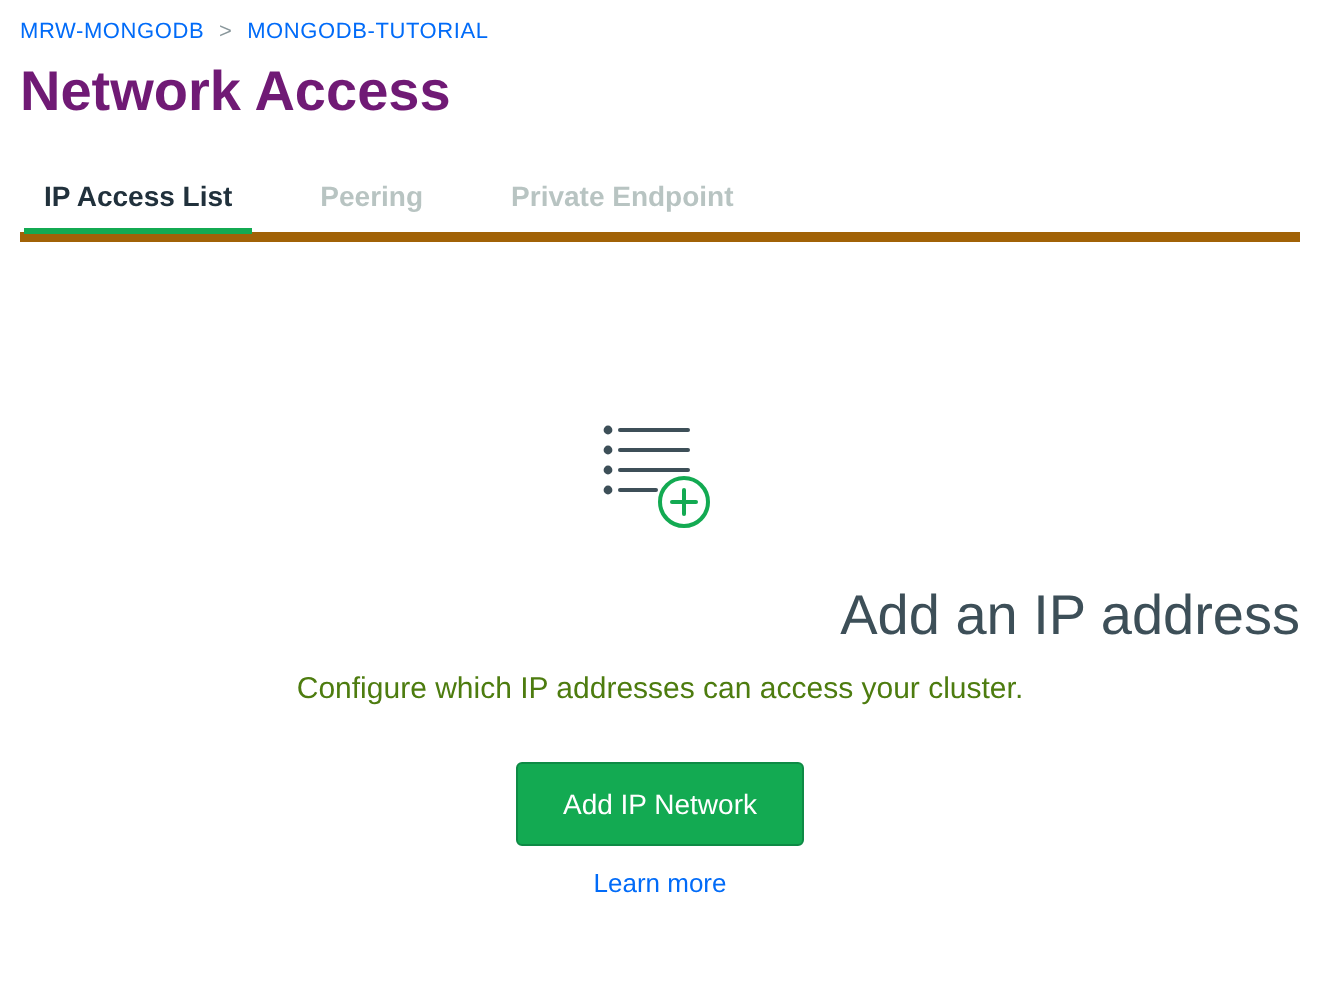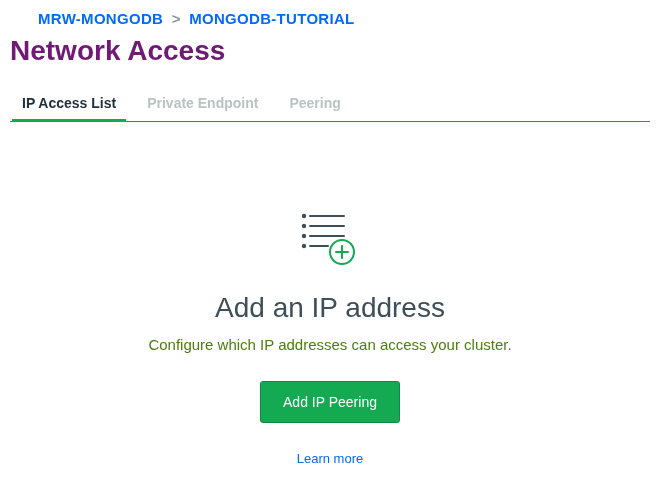--- a/index.html
+++ b/index.html
@@ -5,39 +5,38 @@
     * { margin: 0; padding: 0; box-sizing: border-box; }
     body {
       font-family: -apple-system, BlinkMacSystemFont, "Segoe UI", Helvetica, Arial, sans-serif;
       background: #fff;
       color: #3d4f58;
       width: 660px;
       height: 501px;
       padding: 10px 10px 0 10px;
     }
     .breadcrumb {
-      font-size: 15px;
-      font-weight: 700;
+      font-size: 11px;
+      font-weight: 400;
       letter-spacing: 0.3px;
       color: #116149;
       margin-bottom: 8px;
-      margin-left: 28px;
     }
     .breadcrumb a { color: #016BF8; text-decoration: none; }
     .breadcrumb .sep { color: #89979b; margin: 0 4px; }
     .page-title {
       font-size: 28px;
       font-weight: 600;
       color: #701a75;
       margin-bottom: 22px;
     }
     .tabs {
       display: flex;
-      border-bottom: 1px solid #a16207;
-      gap: 23px;
+      border-bottom: 5px solid #a16207;
+      gap: 36px;
       padding-left: 8px;
     }
     .tab {
       font-size: 14px;
       font-weight: 600;
       color: #b8c4c2;
       padding: 6px 4px 10px 4px;
       cursor: pointer;
       position: relative;
     }
@@ -52,61 +51,62 @@
     .empty-state {
       text-align: center;
       padding-top: 90px;
     }
     .empty-icon { display: inline-block; margin-bottom: 20px; }
     .empty-title {
       font-size: 28px;
       font-weight: 400;
       color: #3d4f58;
       margin-bottom: 12px;
+      text-align: right;
     }
     .empty-sub {
       font-size: 15px;
       color: #4d7c0f;
       margin-bottom: 28px;
     }
     .btn-primary {
       display: inline-block;
       background: #13aa52;
       border: 1px solid #0e8a45;
       color: #fff;
       font-size: 14px;
       font-weight: 500;
       padding: 12px 22px;
       border-radius: 3px;
       cursor: pointer;
     }
     .learn-more {
       display: block;
-      margin-top: 28px;
+      margin-top: 11px;
       font-size: 13px;
       color: #016BF8;
       text-decoration: none;
       cursor: pointer;
     }
   </style>
 </head>
 <body>
 
 <div class="breadcrumb">
   <a>MRW-MONGODB</a>
   <span class="sep">&gt;</span>
   <a>MONGODB-TUTORIAL</a>
 </div>
 
 <h1 class="page-title">Network Access</h1>
 
 <div class="tabs">
   <div class="tab active">IP Access List</div>
+  <div class="tab">Peering</div>
   <div class="tab">Private Endpoint</div>
-  <div class="tab">Peering</div>
 </div>
 
 <div class="empty-state">
   <span class="empty-icon">
     <svg width="64" height="56" viewBox="0 0 64 56">
       <g stroke="#3d4f58" stroke-width="2" fill="none" stroke-linecap="round">
         <circle cx="6" cy="4" r="1.2" fill="#3d4f58"></circle>
           <line x1="12" y1="4" x2="46" y2="4"></line>
         <circle cx="6" cy="14" r="1.2" fill="#3d4f58"></circle>
           <line x1="12" y1="14" x2="46" y2="14"></line>
@@ -117,15 +117,15 @@
       </g>
       <g>
         <circle cx="44" cy="40" r="12" fill="#fff" stroke="#13aa52" stroke-width="2"></circle>
         <line x1="44" y1="34" x2="44" y2="46" stroke="#13aa52" stroke-width="2" stroke-linecap="round"></line>
         <line x1="38" y1="40" x2="50" y2="40" stroke="#13aa52" stroke-width="2" stroke-linecap="round"></line>
       </g>
     </svg>
   </span>
   <div class="empty-title">Add an IP address</div>
   <div class="empty-sub">Configure which IP addresses can access your cluster.</div>
-  <button class="btn-primary">Add IP Peering</button>
+  <button class="btn-primary">Add IP Network</button>
   <a class="learn-more">Learn more</a>
 </div>
 
 </body></html>

